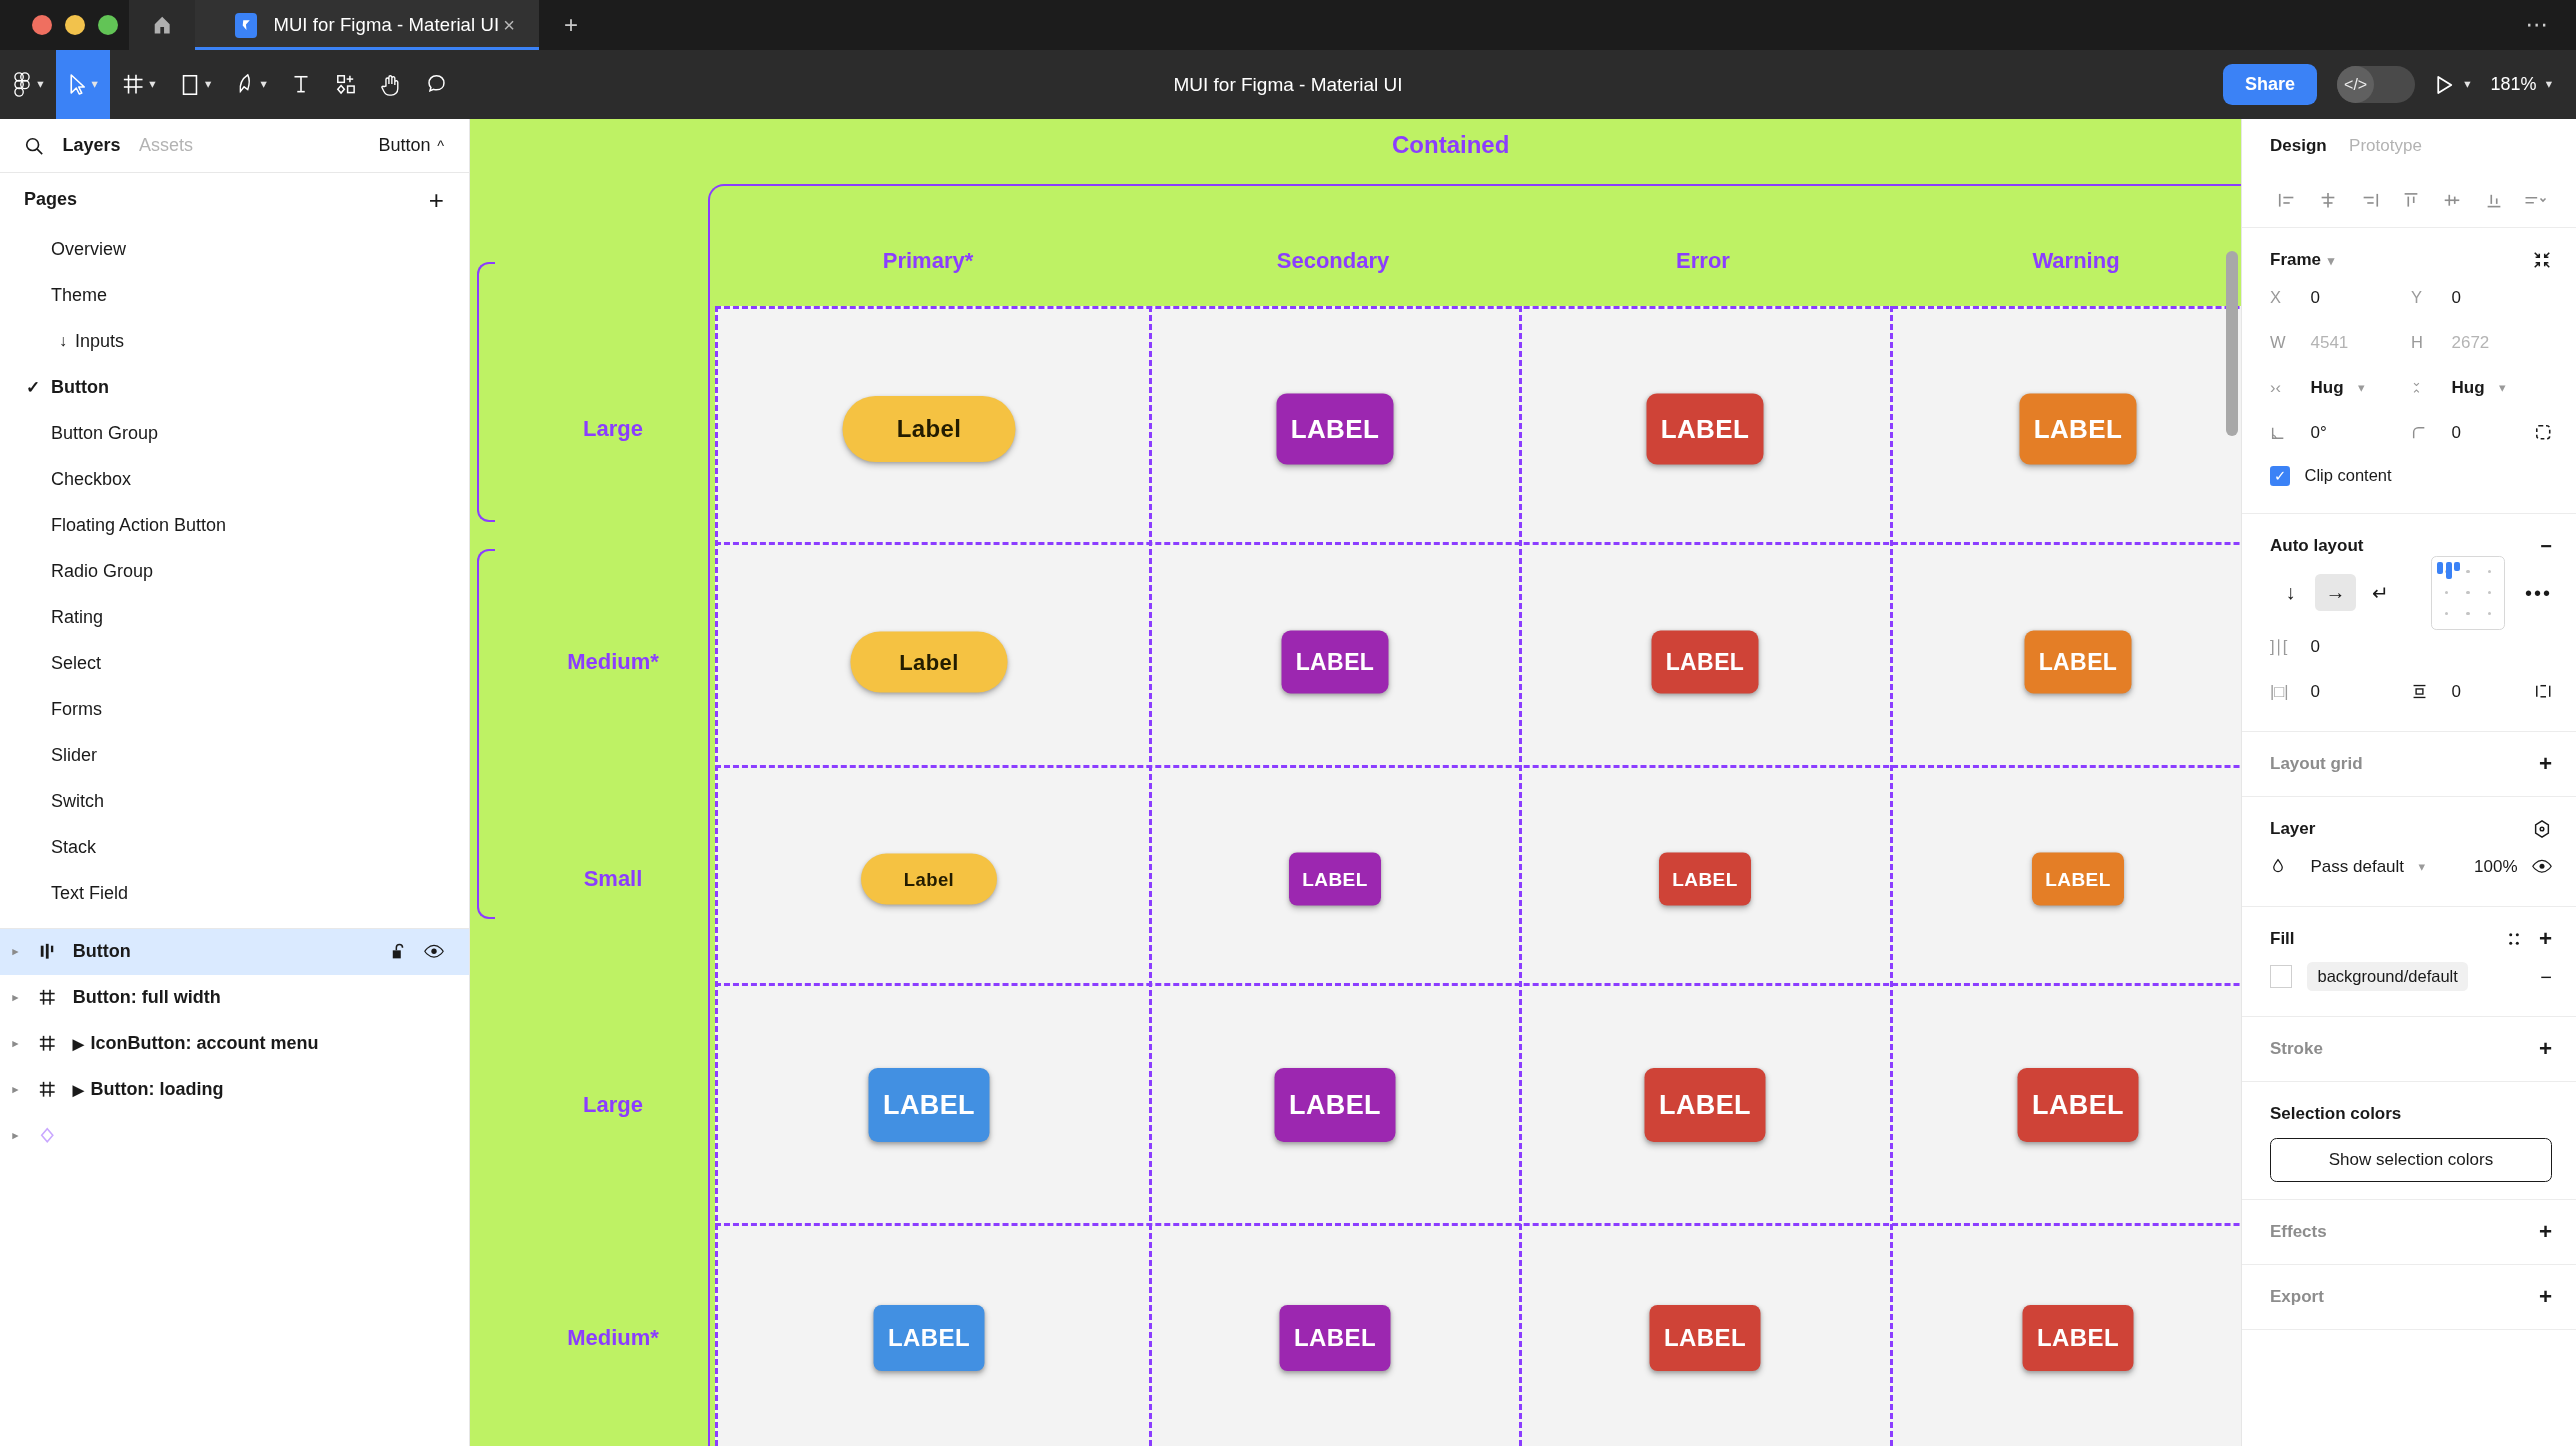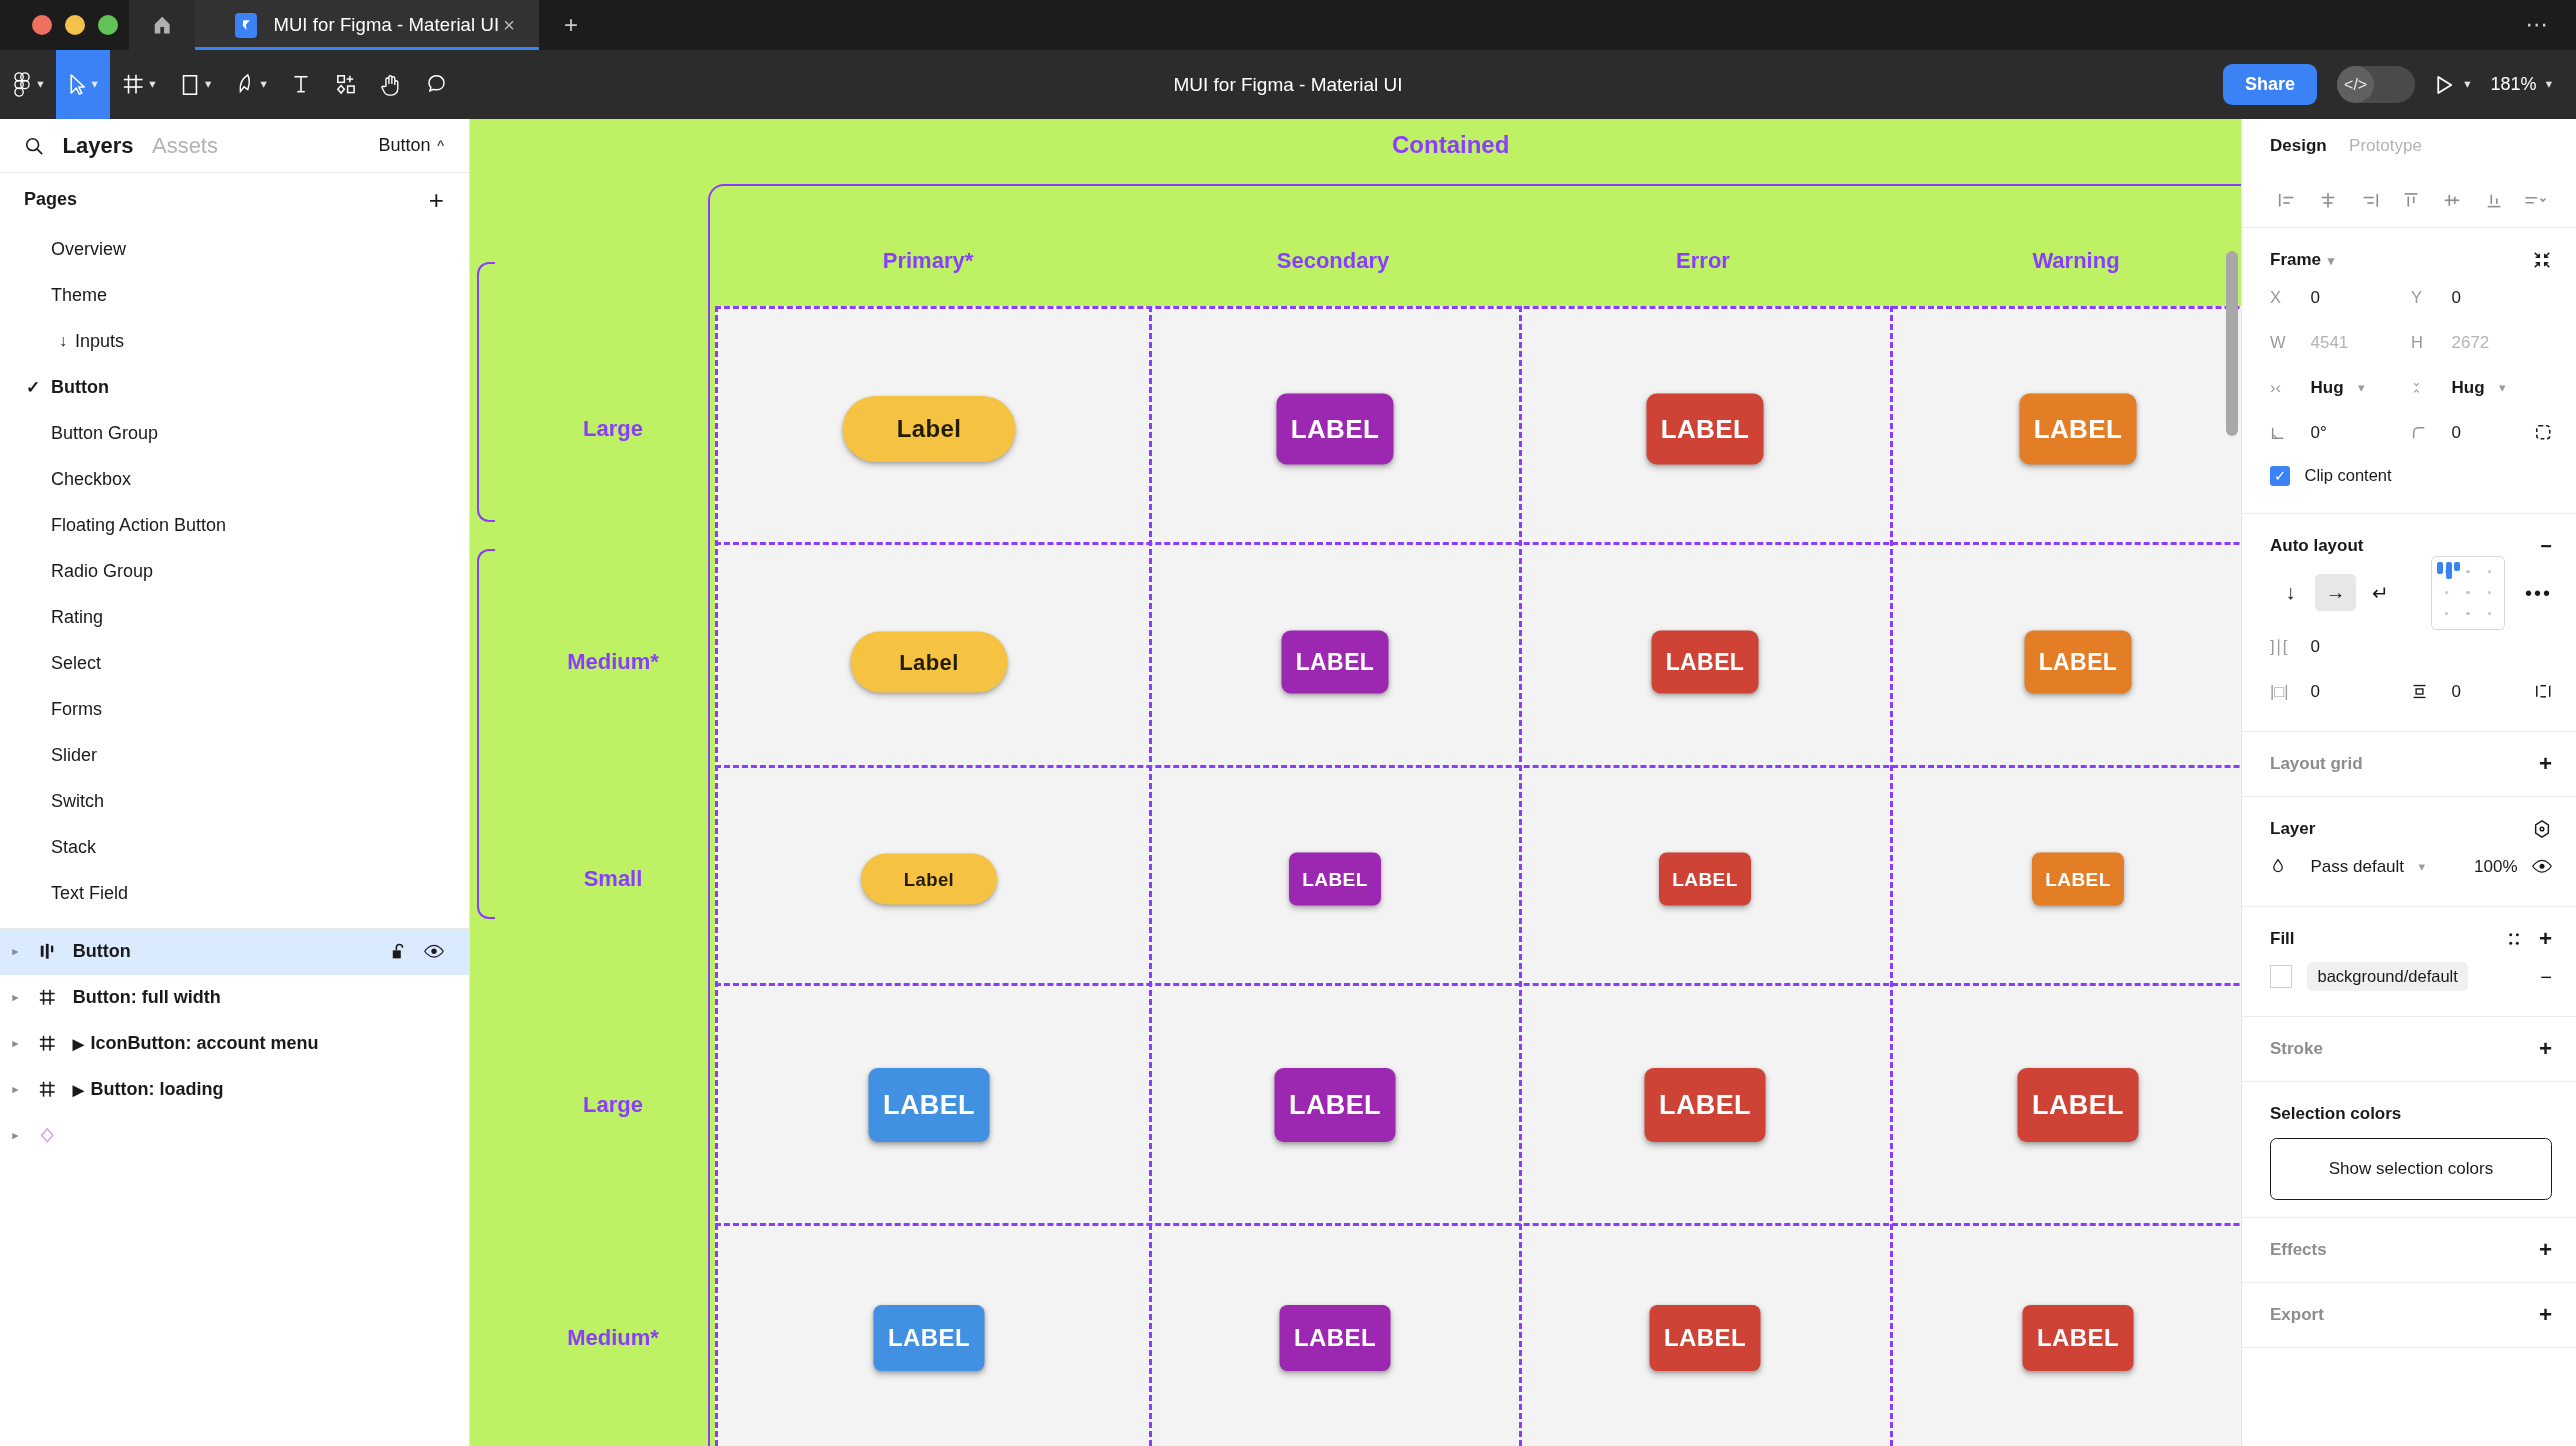--- a/index.html
+++ b/index.html
@@ -87,21 +87,21 @@
 
   
   .leftpanel {
     position: absolute; left: 0; top: 119px; width: 470px; height: 1328px;
     background: #ffffff; border-right: 0.7px solid #e6e6e6;
   }
   .lp-head {
     height: 54px; display: flex; align-items: center; padding: 0 25px 0 24px;
     border-bottom: 0.7px solid #e8e8e8; gap: 18.5px;
   }
-  .lp-tab { font-size: 22px; color: #b3b3b3; text-align: center; }
+  .lp-tab { font-size: 18px; color: #b3b3b3; text-align: center; }
   .lp-tab.active { color: #1a1a1a; font-weight: bold; }
   .lp-page-sel {
     margin-left: auto; font-size: 18px; color: #1a1a1a; display: flex;
     align-items: center; gap: 6.6px;
   }
   .pages-head {
     height: 53px; display: flex; align-items: center; padding: 0 25px 0 24px;
   }
   .pages-head .t { font-size: 18px; font-weight: bold; color: #1a1a1a; }
   .pages-head .plus { margin-left: auto; font-size: 26px; color: #1a1a1a; line-height: 1; }
@@ -240,21 +240,21 @@
   .al-bars { display: flex; align-items: flex-start; gap: 2.6px; }
   .al-bars b { width: 6px; background: #3b82f6; border-radius: 2px; display: block; }
   .dots3 { margin-left: auto; font-size: 20px; letter-spacing: 2px; color: #1a1a1a; line-height: 1; }
   .swatch {
     width: 22.4px; height: 22.4px; border: 0.7px solid #cfcfcf; background: #fff; flex: none;
   }
   .chip {
     background: #f0f0f0; border-radius: 5.3px; padding: 4.6px 10.6px; font-size: 16.5px;
   }
   .showbtn {
-    width: 100%; height: 62px; border: 1px solid #1a1a1a; border-radius: 6.6px;
+    width: 100%; height: 44px; border: 1px solid #1a1a1a; border-radius: 6.6px;
     background: #fff; font-size: 17px; font-family: inherit; color: #1a1a1a;
     display: flex; align-items: center; justify-content: center; margin-top: 9.2px;
   }
   .plusico { font-size: 22.4px; line-height: 1; color: #1a1a1a; }
   .minusico { font-size: 20px; line-height: 1; color: #1a1a1a; }
   svg { display: block; }
 </style>
 </head>
 <body>
 

